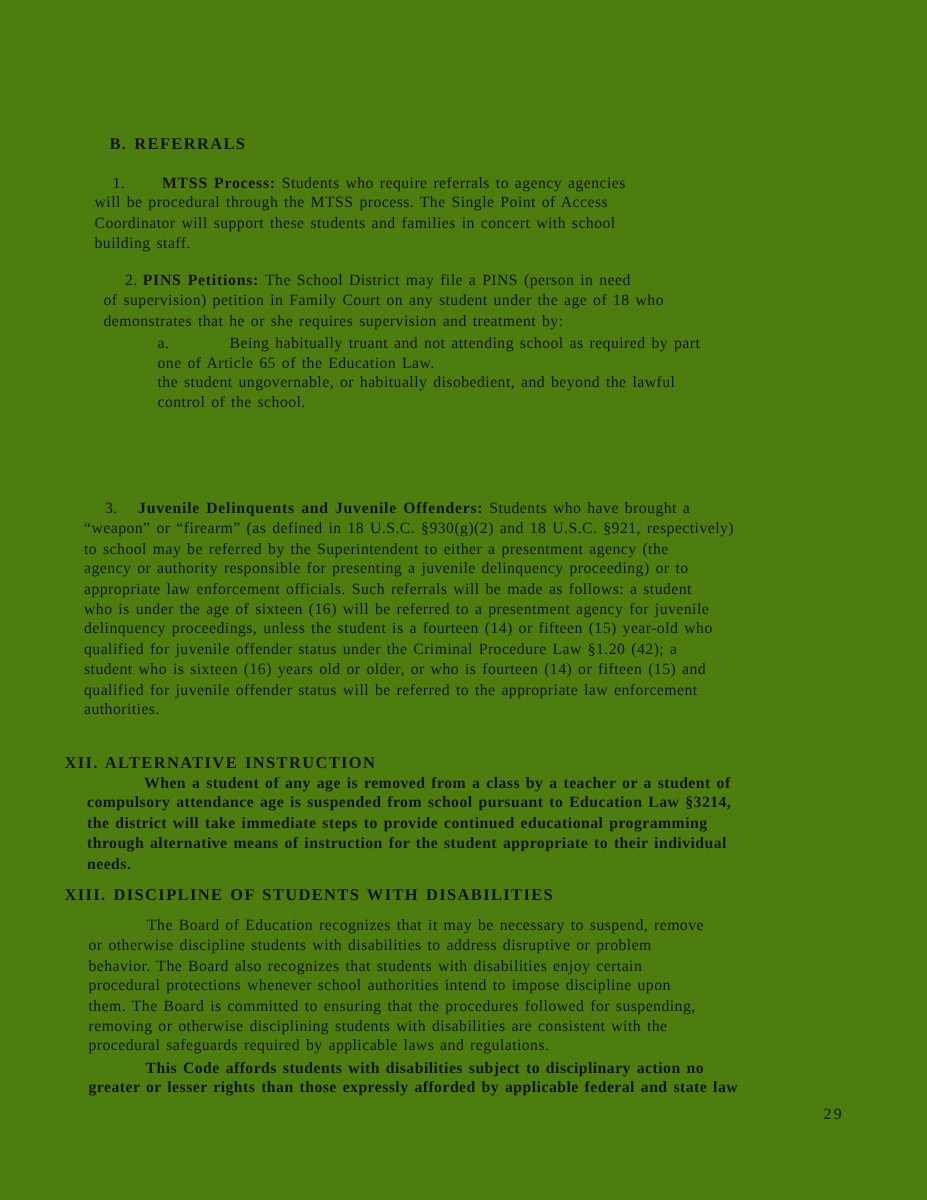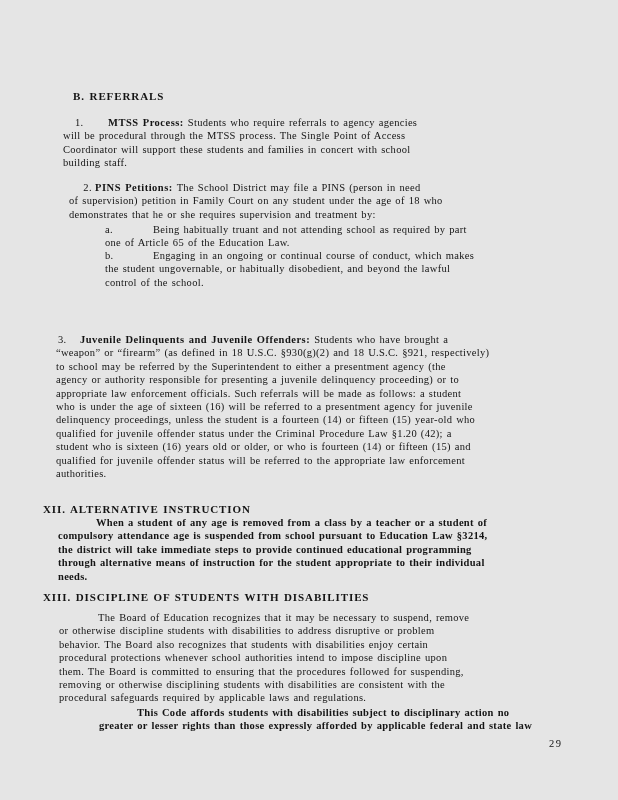--- a/index.html
+++ b/index.html
@@ -4,21 +4,21 @@
 <style>
   html,body { margin:0; padding:0; }
   body {
     background:#888;
     font-family:"Liberation Serif","DejaVu Serif",serif;
   }
   .page {
     position:relative;
     width:618px; height:800px;
     margin:0 auto;
-    background:#e5e5e5;
+    background:#4d7c0f;
     color:#141414;
     font-size:10.5px;
     line-height:13.4px;
     letter-spacing:0.3px;
     word-spacing:1px;
     overflow:hidden;
   }
   .abs { position:absolute; }
   .heading {
     font-weight:bold;
@@ -30,21 +30,21 @@
   .rest { white-space:pre-line; }
   .num { display:inline-block; }
   .num.w33 { width:33px; }
   .num.w15 { width:15px; }
   .num.w22 { width:22px; }
   .letter { display:inline-block; width:48px; }
   b.lead { letter-spacing:0.5px; }
   .indent38 { text-indent:38px;font-weight:bold; }
   .indent39 { text-indent:39px; }
   .ml-neg11 { margin-left:-11px;text-align:center; }
-  .ml-2 { margin-left:2px; }
+  .ml-2 { margin-left:14px; }
   .pl-12 { padding-left:12px; }
   .pagenum { letter-spacing:1.5px; }
 </style>
 </head>
 <body>
 
 <div class="page">
 
   <div class="abs heading" style="left:73px; top:90px;">B. REFERRALS</div>
 
@@ -66,23 +66,20 @@
   </div>
 
   <div class="abs" style="left:105px; top:223px;">
     <div class="first-line">
       <span class="letter">a.</span><span>Being habitually truant and not attending school as required by part</span>
     </div>
     <div class="rest">one of Article 65 of the Education Law.</div>
   </div>
 
   <div class="abs" style="left:105px; top:249px;">
-    <div class="first-line">
-      <span class="letter">b.</span><span>Engaging in an ongoing or continual course of conduct, which makes</span>
-    </div>
     <div class="rest">the student ungovernable, or habitually disobedient, and beyond the lawful
 control of the school.</div>
   </div>
 
 
   <div class="abs" style="left:56px; top:333px;">
     <div class="first-line ml-2">
       <span class="num w22">3.</span><b class="lead">Juvenile Delinquents and Juvenile Offenders:</b>&nbsp;<span>Students who have brought a</span>
     </div>
     <div class="rest">“weapon” or “firearm” (as defined in 18 U.S.C. §930(g)(2) and 18 U.S.C. §921, respectively)
@@ -105,18 +102,18 @@
 needs.</div>
 
   <div class="abs heading" style="left:43px; top:591px;">XIII. DISCIPLINE OF STUDENTS WITH DISABILITIES</div>
   <div class="abs rest indent39" style="left:59px; top:611px;">The Board of Education recognizes that it may be necessary to suspend, remove
 or otherwise discipline students with disabilities to address disruptive or problem
 behavior. The Board also recognizes that students with disabilities enjoy certain
 procedural protections whenever school authorities intend to impose discipline upon
 them. The Board is committed to ensuring that the procedures followed for suspending,
 removing or otherwise disciplining students with disabilities are consistent with the
 procedural safeguards required by applicable laws and regulations.</div>
-  <div class="abs rest indent38" style="left:59px; top:706px;margin-left:40px;">This Code affords students with disabilities subject to disciplinary action no
+  <div class="abs rest indent38" style="left:59px; top:706px;">This Code affords students with disabilities subject to disciplinary action no
 greater or lesser rights than those expressly afforded by applicable federal and state law</div>
 
   <div class="abs pagenum" style="left:549px; top:737px;">29</div>
 
 </div>
 
 </body></html>

